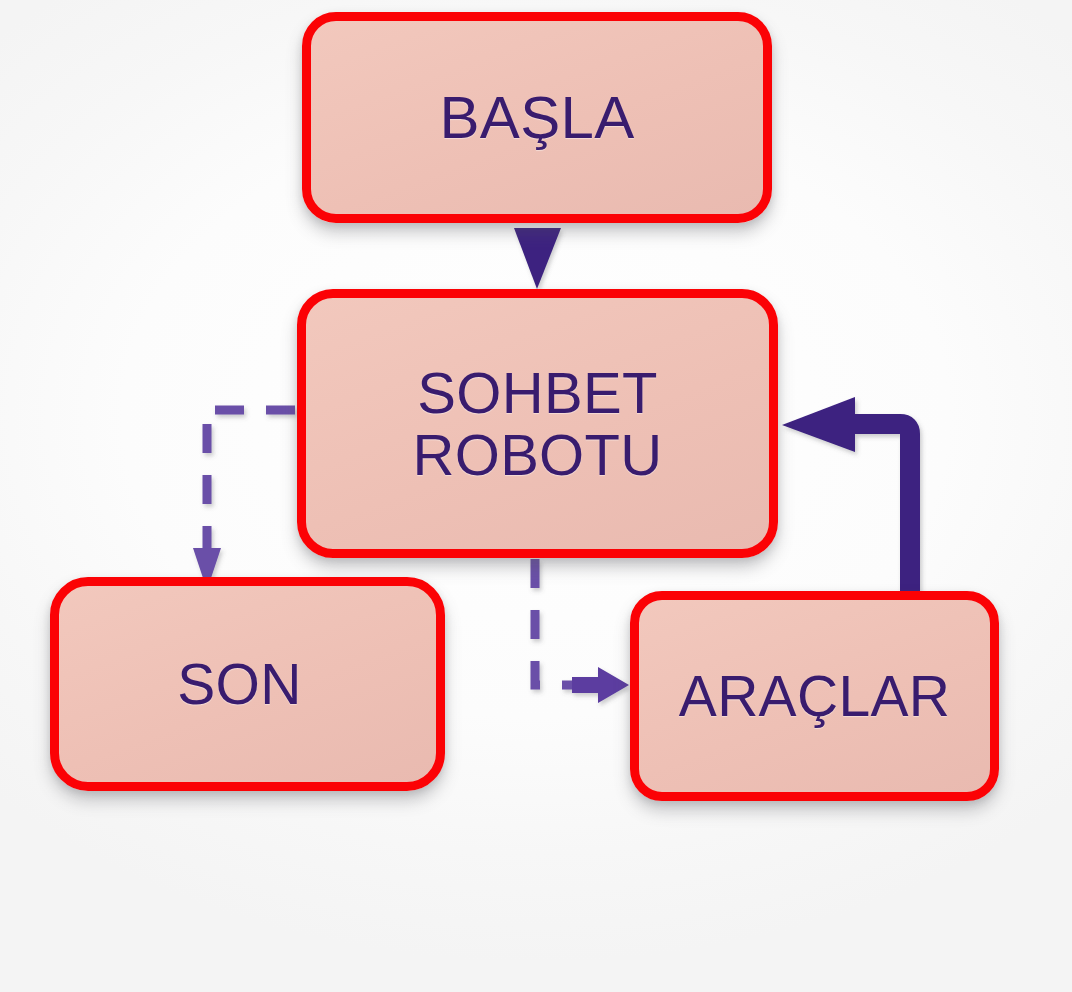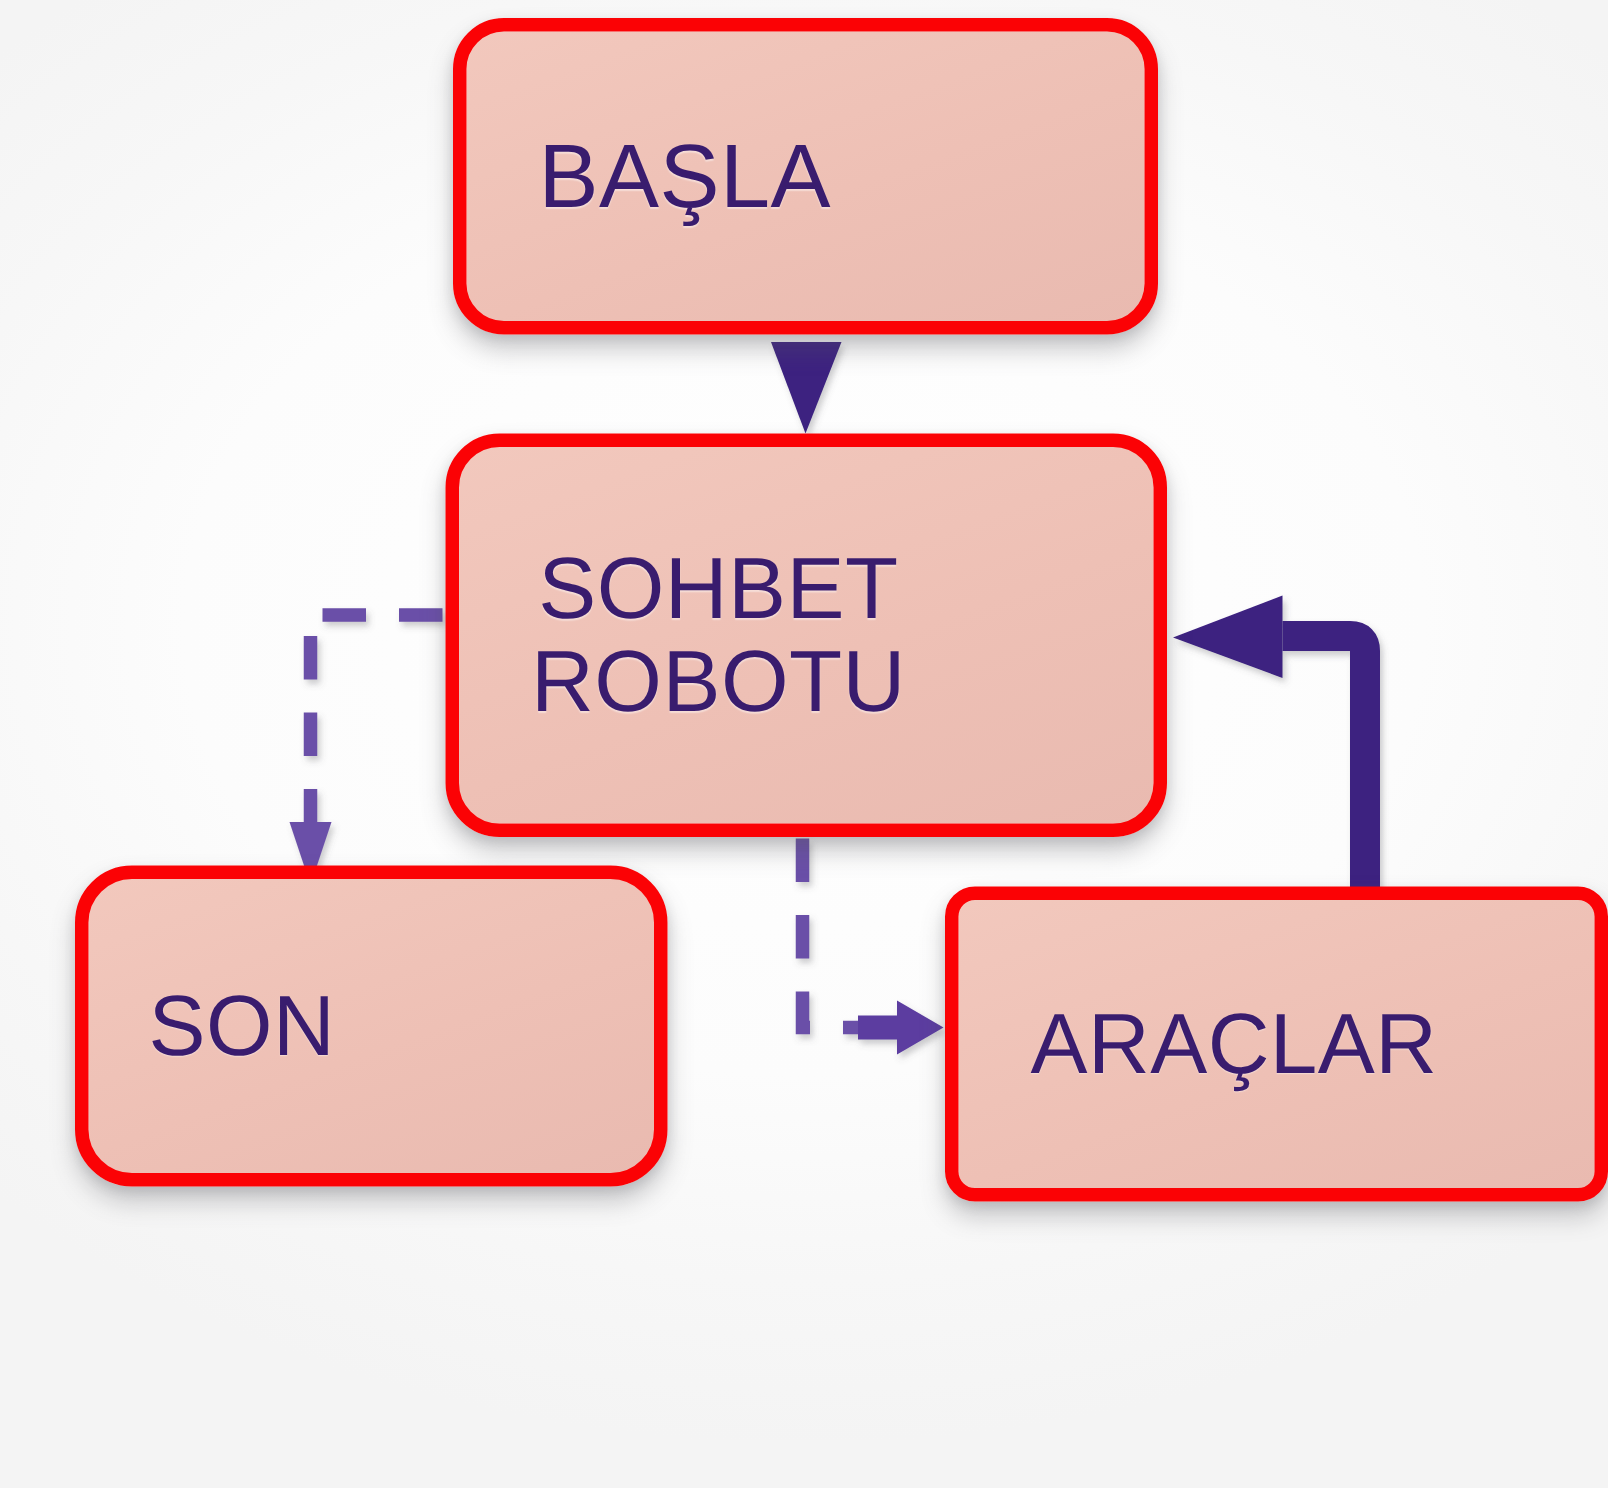--- a/index.html
+++ b/index.html
@@ -28,24 +28,24 @@
     height: 992px;
   }
   .node {
     position: absolute;
     box-sizing: border-box;
     background: linear-gradient(160deg, #f2c8bd 0%, #eec0b5 55%, #e9bab0 100%);
     border: 9px solid #fb0205;
     border-radius: 34px;
     display: flex;
     align-items: center;
+    justify-content: center;
     box-shadow: 0 10px 16px rgba(90, 90, 95, 0.30),
                 0 3px 7px rgba(90, 90, 95, 0.16);
     z-index: 5;
-    padding-left: 48px;
   }
   .node-label {
     color: #391c6e;
     font-family: "Liberation Sans", sans-serif;
     font-weight: 400;
     line-height: 1.06;
     text-align: center;
     letter-spacing: 0.3px;
     white-space: pre-line;
     text-shadow: 0 1px 1px rgba(255,255,255,0.45);
@@ -75,23 +75,23 @@
     border-radius: 38px;
   }
   #node-son .node-label {
     font-size: 57px;
     transform: translateX(-8px);
   }
 
   #node-araclar {
     left: 630px;
     top: 591px;
-    width: 442px;
+    width: 369px;
     height: 210px;
-    border-radius: 20px;
+    border-radius: 32px;
   }
   #node-araclar .node-label { font-size: 57px; }
 </style>
 </head>
 <body>
 
 <div id="canvas">
 
   <svg id="edge-layer" viewBox="0 0 1072 992" xmlns="http://www.w3.org/2000/svg">
     <defs>

